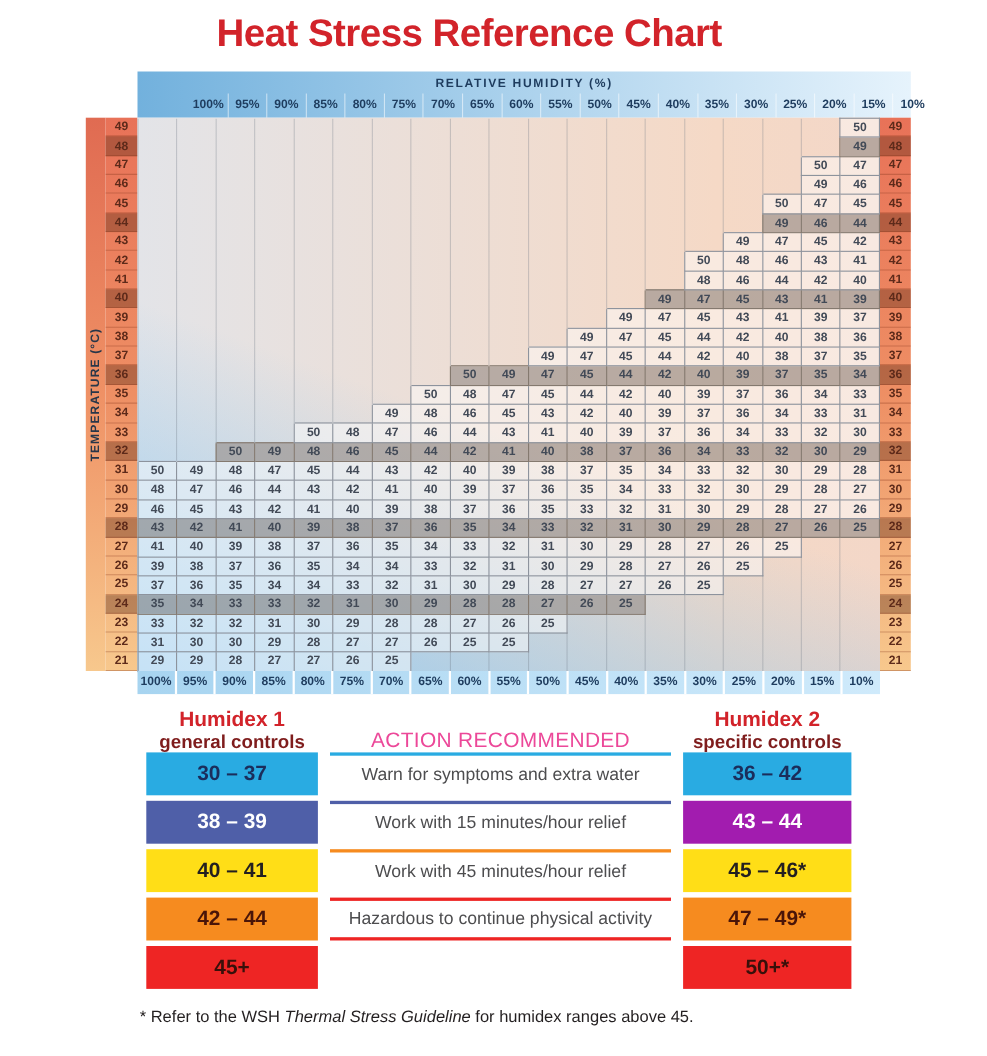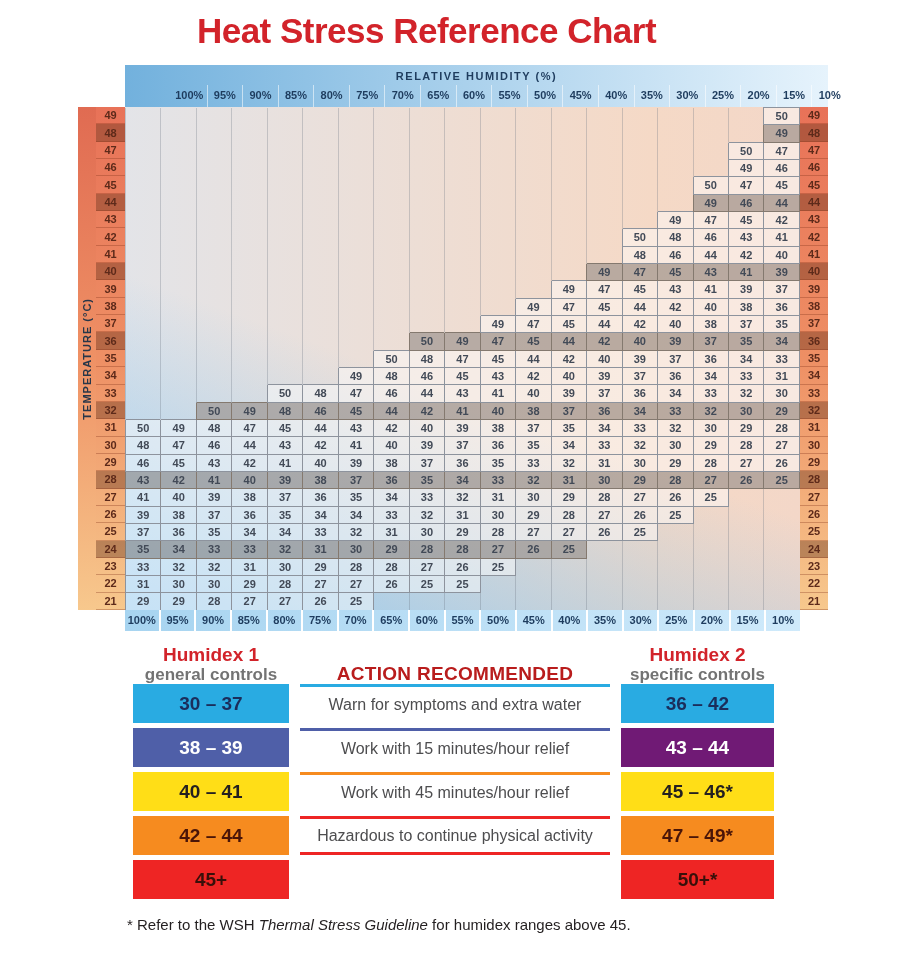--- a/index.html
+++ b/index.html
@@ -51,23 +51,23 @@
   table.hgrid tr { height: 17.34px; }
   table.hgrid td { text-align: center; vertical-align: middle; font-size: 11px; font-weight: bold;
     color: #424a57; padding: 0; }
   td.empty  { border-left: 1px solid rgba(105,115,130,0.30); }
   td.filled { border: 1px solid #8d939d; background: rgba(255,255,255,0.45); }
   td.filled.hl { background: rgba(149,140,136,0.62); border-color: #84796f; }
 
   
   .leg-head { position: absolute; top: 644px; text-align: center; }
   .leg-head .red-t   { font-size: 19px; font-weight: bold; color: #d2232a; line-height: 21px; }
-  .leg-head .sub-t   { font-size: 17px; font-weight: bold; color: #737373; line-height: 20px; }
+  .leg-head .sub-t   { font-size: 17px; font-weight: bold; color: #7f1d1d; line-height: 20px; }
   .leg-head.action-h { display: flex; align-items: flex-end; justify-content: center; height: 41px; }
-  .leg-head.action-h .act-t { font-size: 19px; font-weight: bold; color: #b91c1c; letter-spacing: 0.3px; }
+  .leg-head.action-h .act-t { font-size: 19px; font-weight: normal; color: #ec4899; letter-spacing: 0.3px; }
 
   .leg-col { position: absolute; top: 684px; }
   .leg-box { height: 39px; margin-bottom: 5px; display: flex; align-items: center;
     justify-content: center; font-size: 19px; font-weight: bold; }
   .act-box { height: 39px; margin-bottom: 5px; display: flex; align-items: center;
     justify-content: center; font-size: 16px; color: #4d4d4f; background: #fff;
     border-top-style: solid; border-top-width: 3px; }
   .act-box.last { border-bottom-style: solid; border-bottom-width: 3px; }
 
   .footnote { position: absolute; left: 127px; top: 916px; font-size: 15px; color: #231f20; }
@@ -831,19 +831,19 @@
     <div class="leg-box" style="background: rgb(238, 37, 36); color: rgb(56, 16, 10);">45+</div>
   </div>
 <div class="leg-col" id="act-rows" style="left:300px;width:310px;">
     <div class="act-box" style="border-top-color: rgb(41, 171, 226);">Warn for symptoms and extra water</div>
     <div class="act-box" style="border-top-color: rgb(79, 95, 168);">Work with 15 minutes/hour relief</div>
     <div class="act-box" style="border-top-color: rgb(246, 139, 31);">Work with 45 minutes/hour relief</div>
     <div class="act-box last" style="border-top-color: rgb(238, 37, 36); border-bottom-color: rgb(238, 37, 36);">Hazardous to continue physical activity</div>
   </div>
 <div class="leg-col" id="col2-rows" style="left:621px;width:153px;">
     <div class="leg-box" style="background: rgb(41, 171, 226); color: rgb(27, 45, 91);">36 – 42</div>
-    <div class="leg-box" style="background: #701a75; color: rgb(255, 255, 255);">43 – 44</div>
+    <div class="leg-box" style="background: #a21caf; color: rgb(255, 255, 255);">43 – 44</div>
     <div class="leg-box" style="background: rgb(255, 222, 23); color: rgb(35, 31, 32);">45 – 46*</div>
     <div class="leg-box" style="background: rgb(246, 139, 31); color: rgb(74, 21, 8);">47 – 49*</div>
     <div class="leg-box" style="background: rgb(238, 37, 36); color: rgb(56, 16, 10);">50+*</div>
   </div>
 
 <div class="footnote"><span>* Refer to the WSH </span><span class="it">Thermal Stress Guideline</span><span> for humidex ranges above 45.</span></div>
 
 </body></html>

